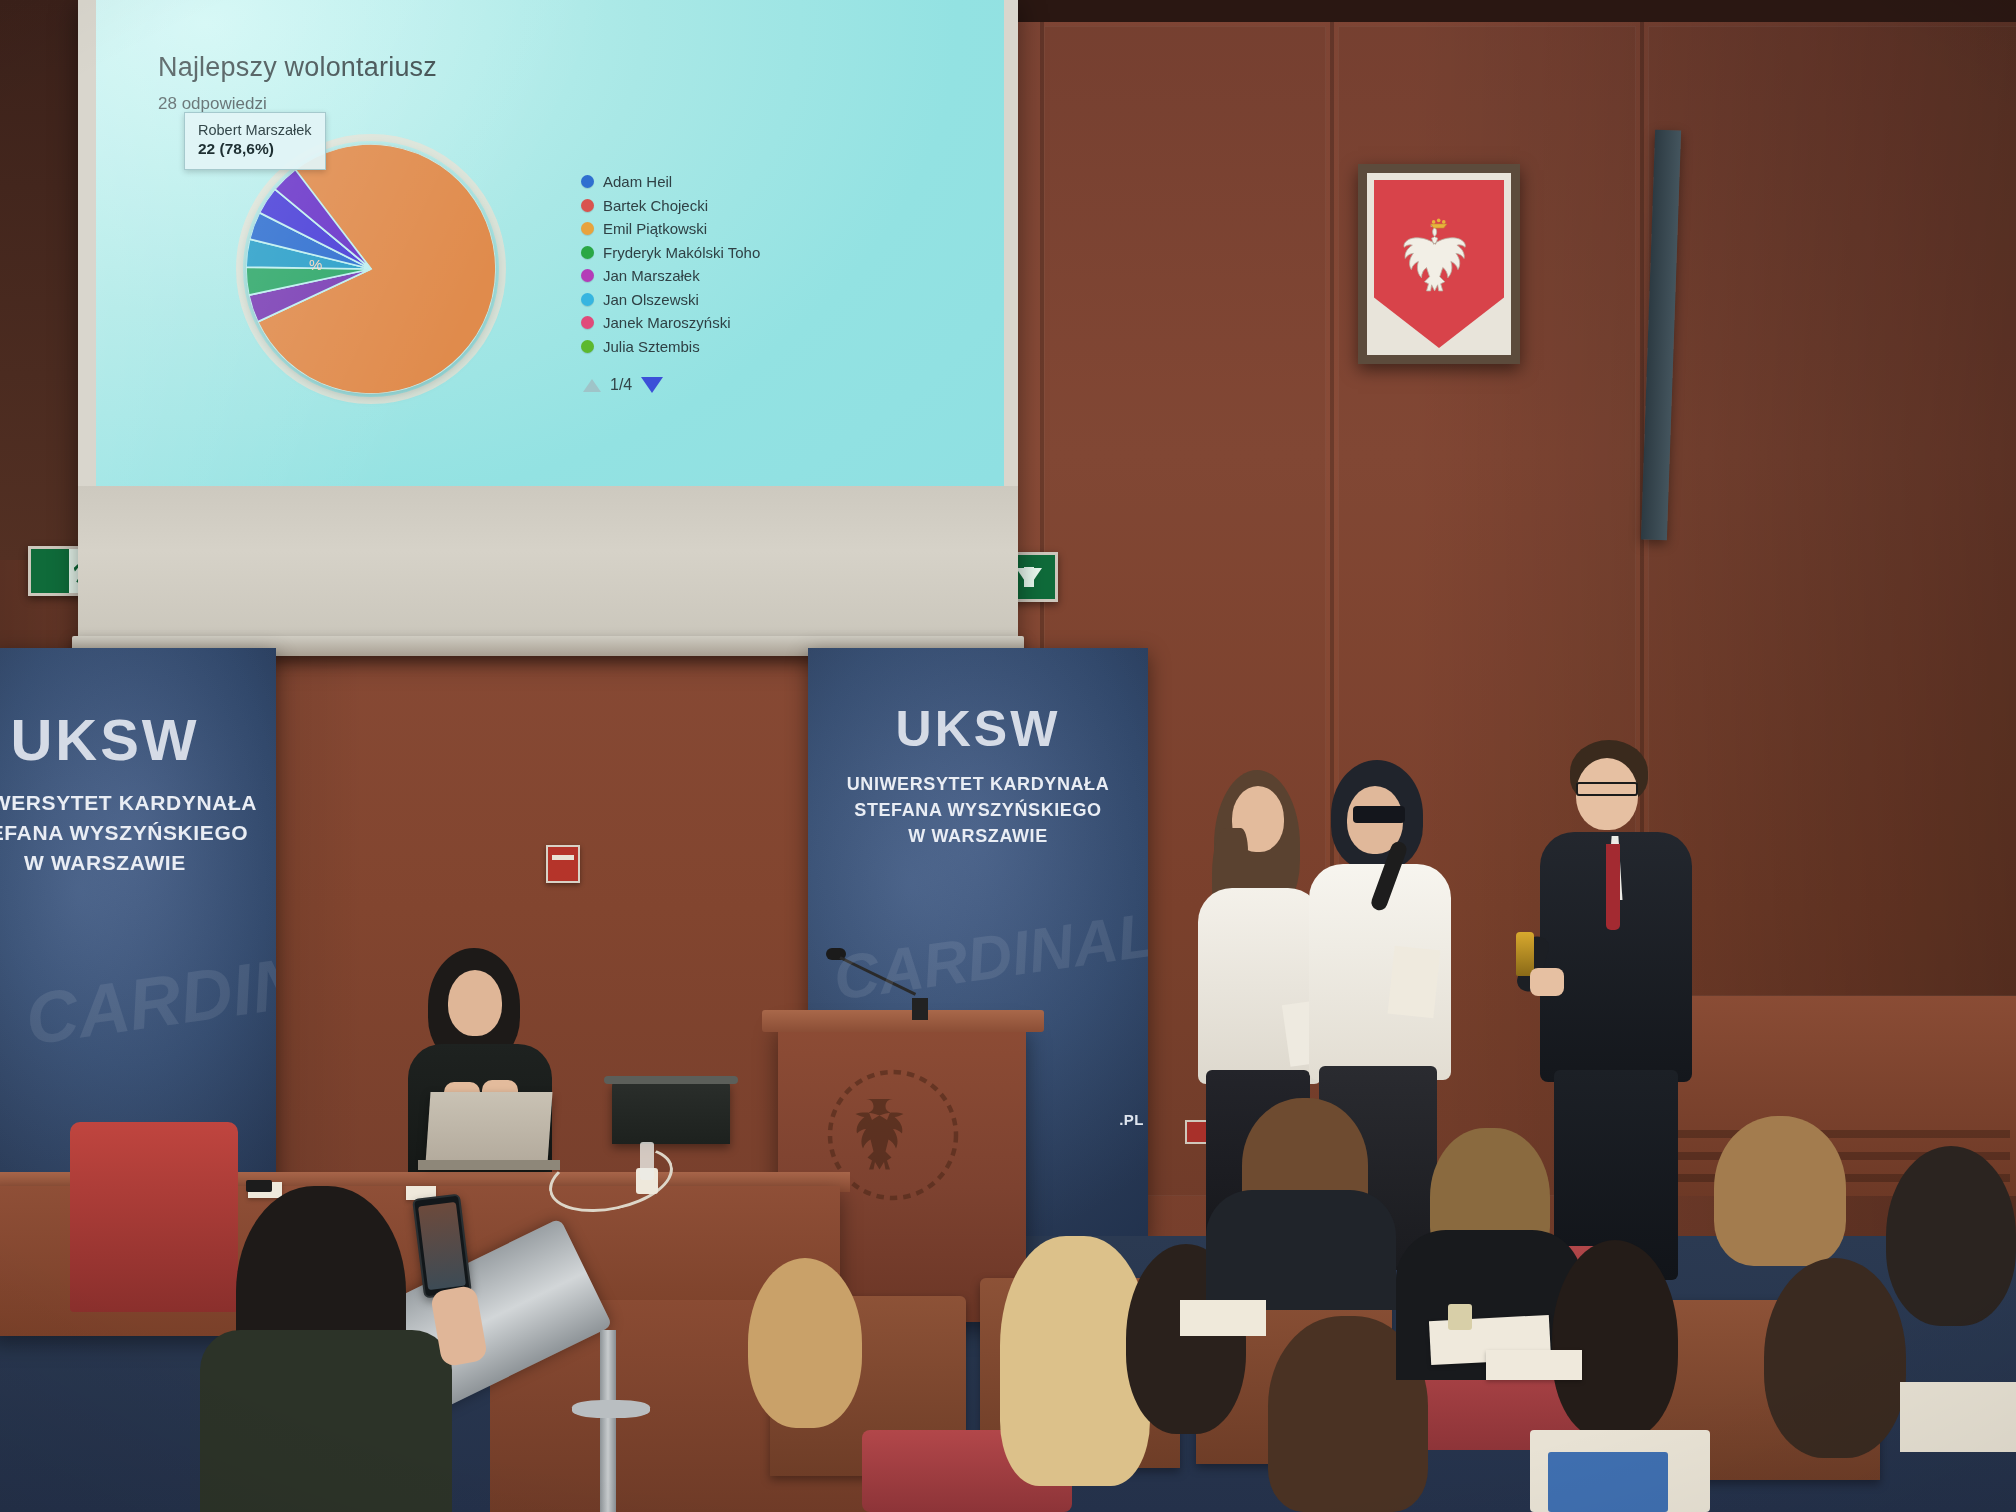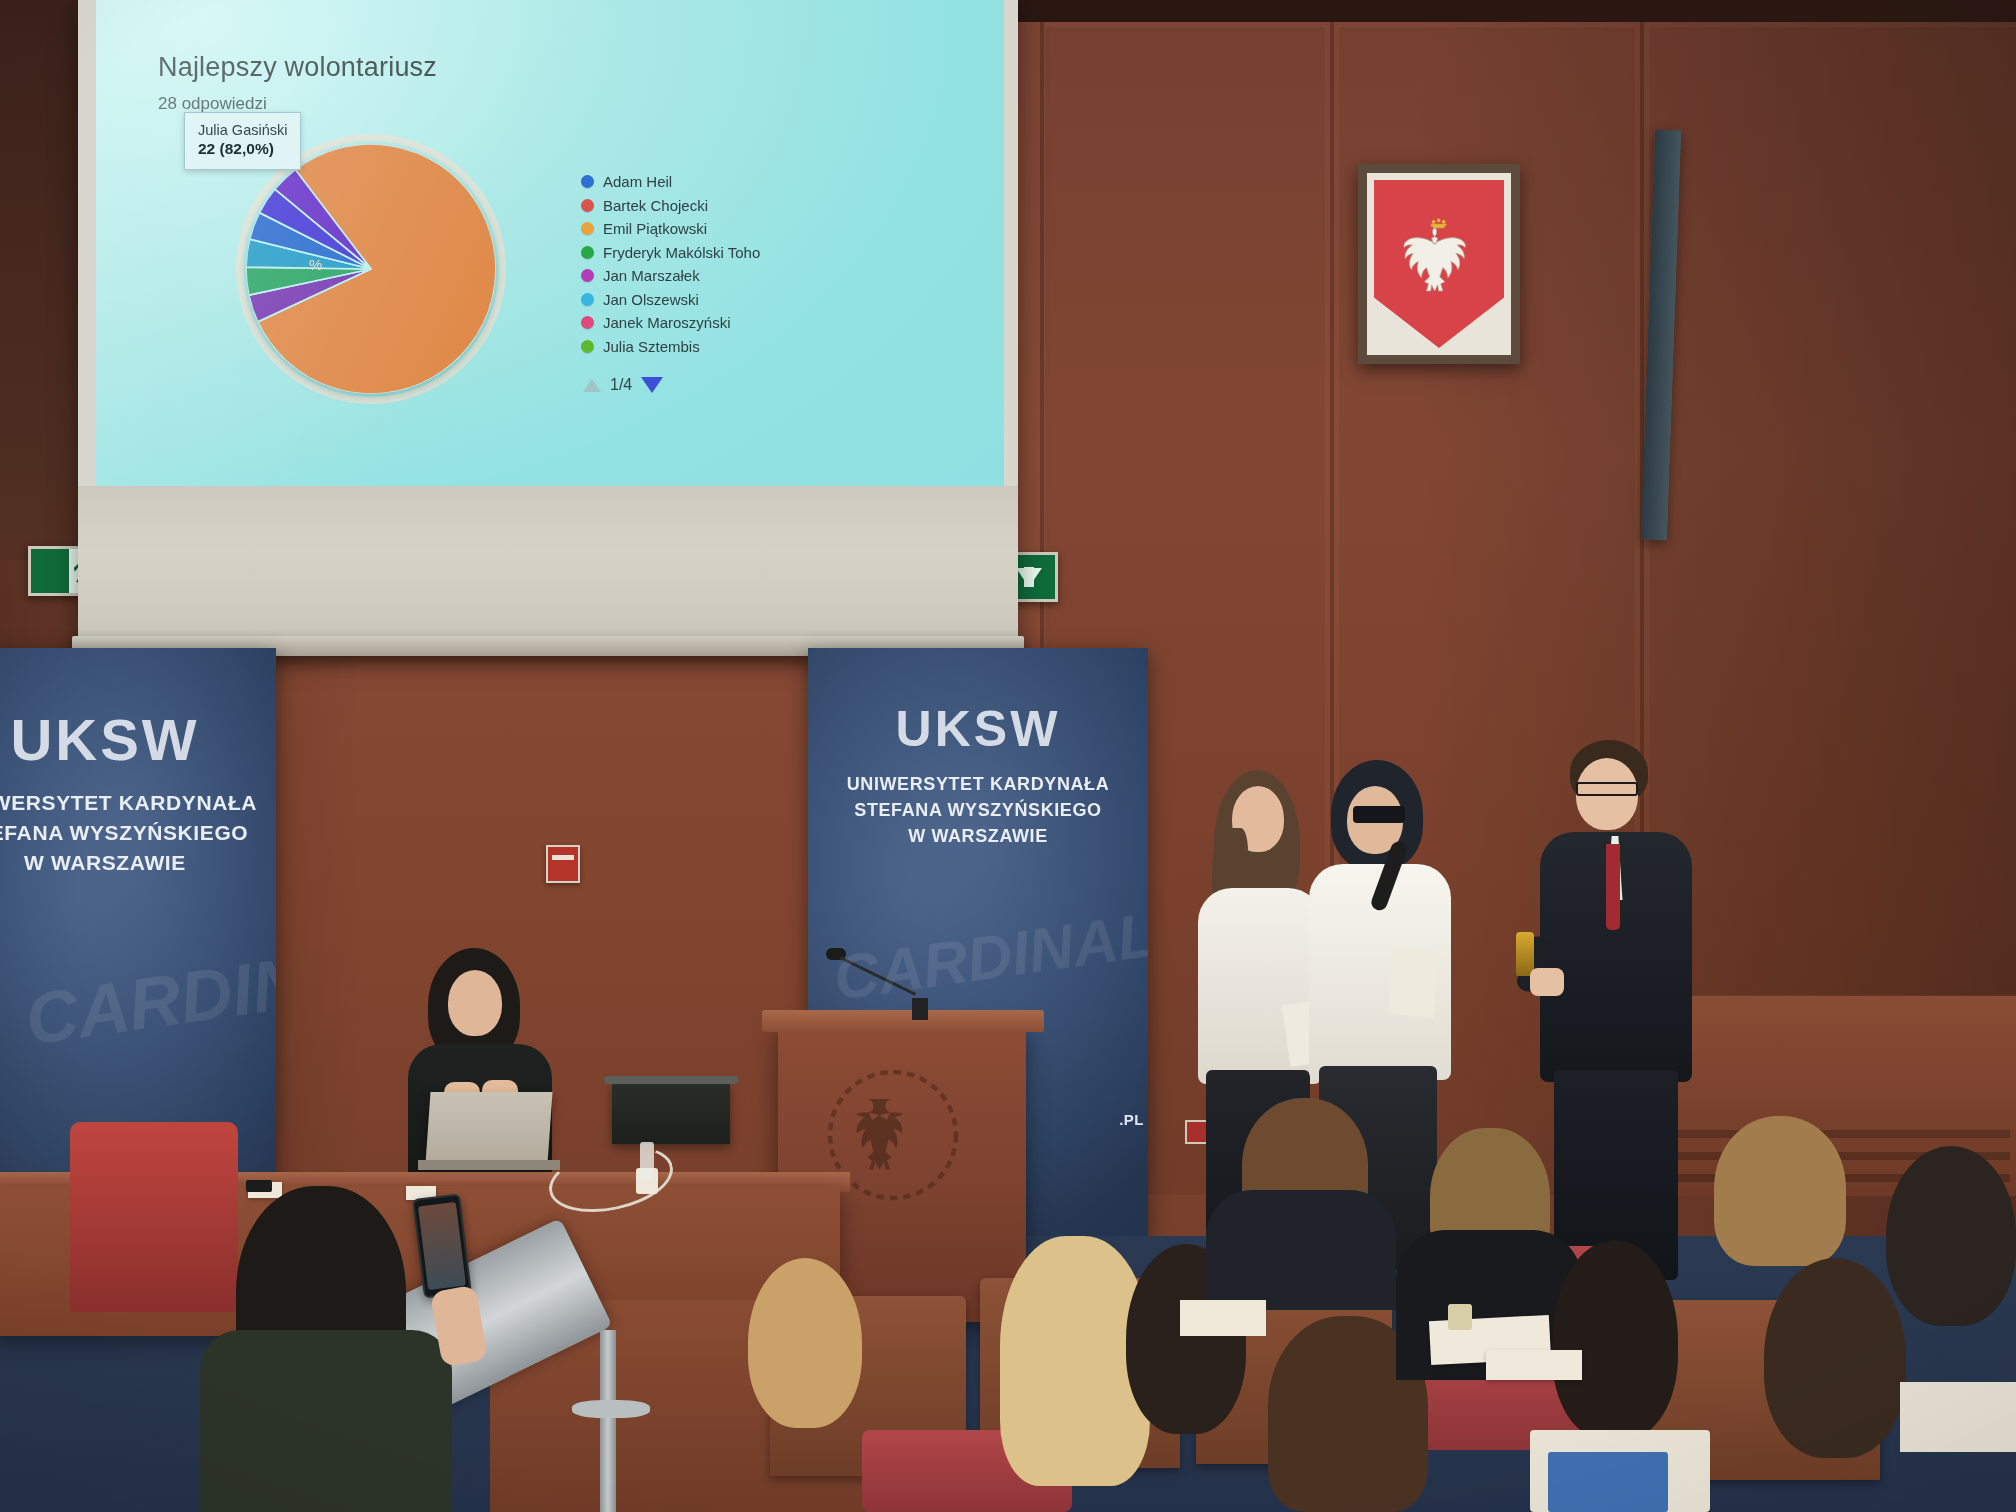--- a/index.html
+++ b/index.html
@@ -277,22 +277,22 @@
               <path d="M50,50 L0.005897277317160388,49.232085321252406 A50,50 0 0,1 1.4516242252398968,38.03943104895563 Z" fill="#2a9fc9" stroke="#bfeff0" stroke-width="0.7"></path>
               <path d="M50,50 L1.4516242252398968,38.03943104895563 A50,50 0 0,1 5.370709077393677,27.456122965528557 Z" fill="#2f6fd0" stroke="#bfeff0" stroke-width="0.7"></path>
               <path d="M50,50 L5.370709077393677,27.456122965528557 A50,50 0 0,1 11.56348913978028,18.021340977267176 Z" fill="#4a3fd8" stroke="#bfeff0" stroke-width="0.7"></path>
               <path d="M50,50 L11.56348913978028,18.021340977267176 A50,50 0 0,1 19.71446546373184,10.2157518878073 Z" fill="#6a35c9" stroke="#bfeff0" stroke-width="0.7"></path>
             </g>
         </svg>
       </div>
       <div class="slice-pct">%</div>
 
       <div class="tooltip">
-        <div class="tt-name">Julia Gasiński</div>
-        <div class="tt-val">22 (82,0%)</div>
+        <div class="tt-name">Robert Marszałek</div>
+        <div class="tt-val">22 (78,6%)</div>
       </div>
 
       <div class="legend">
           <div class="lg-row">
             <span class="lg-dot" style="background: rgb(47, 111, 208);"></span>
             <span class="lg-label">Adam Heil</span>
           </div>
           <div class="lg-row">
             <span class="lg-dot" style="background: rgb(217, 83, 79);"></span>
             <span class="lg-label">Bartek Chojecki</span>

